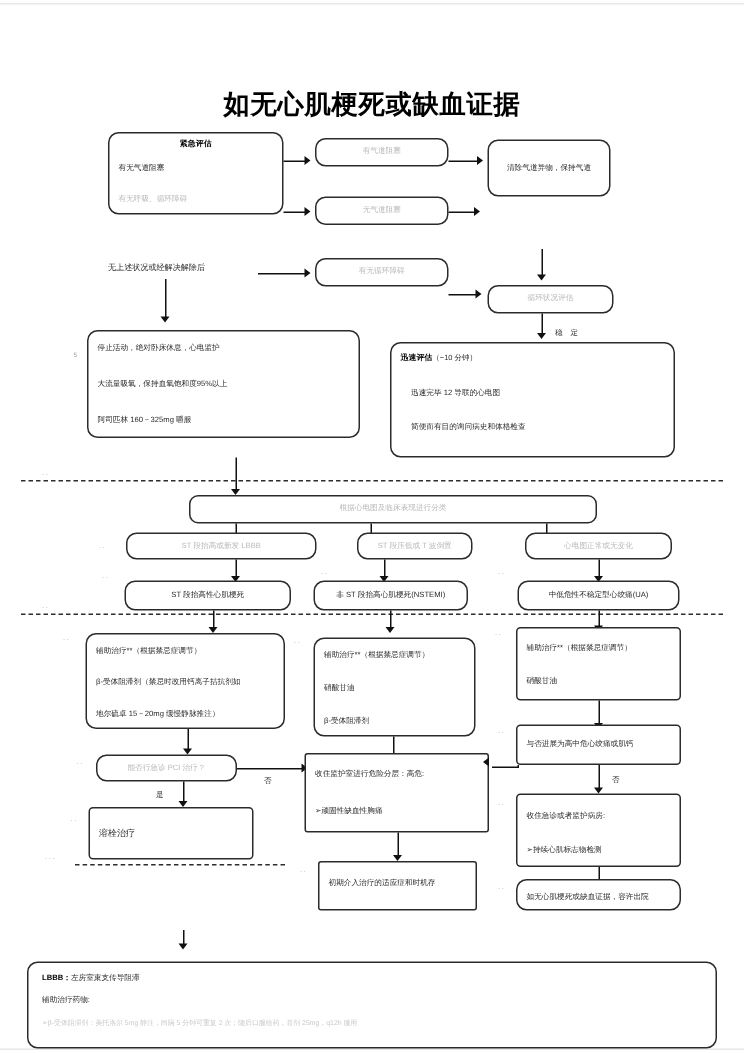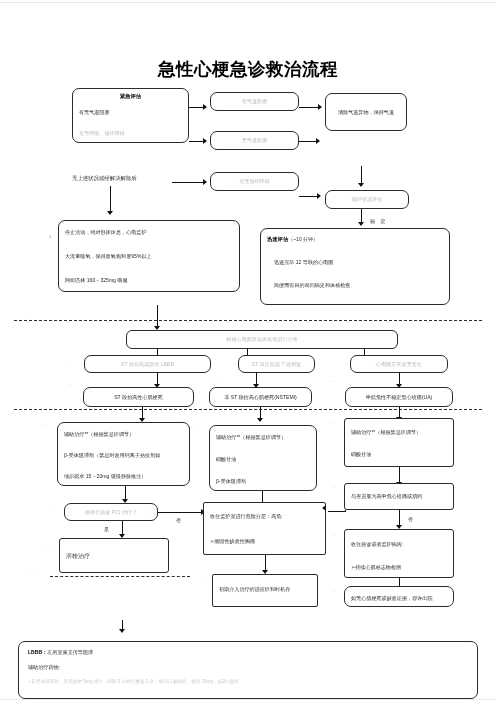--- a/index.html
+++ b/index.html
@@ -58,21 +58,21 @@
   .legend .vfaint{color:#c9c9c9;font-size:4.6px;}
 </style>
 </head>
 <body>
 
 <div class="canvas">
 
   <div class="page-rule" style="top:2px;"></div>
   <div class="page-rule" style="top:699px;"></div>
 
-  <div class="title" style="top:57px;">急性心梗急诊救治流程</div>
+  <div class="title" style="top:57px;">如无心肌梗死或缺血证据</div>
 
   <div class="node" style="left:72px;top:88px;width:117px;height:55px;">
     <div style="text-align:center;"><span class="hd">紧急评估</span></div>
     <span class="ln" style="margin-top:9px;">有无气道阻塞</span>
     <span class="ln faint" style="margin-top:14px;">有无呼吸、循环障碍</span>
   </div>
 
   <div class="node ctr" style="left:210px;top:92px;width:89px;height:19px;">
     <span class="ln faint">有气道阻塞</span>
   </div>

